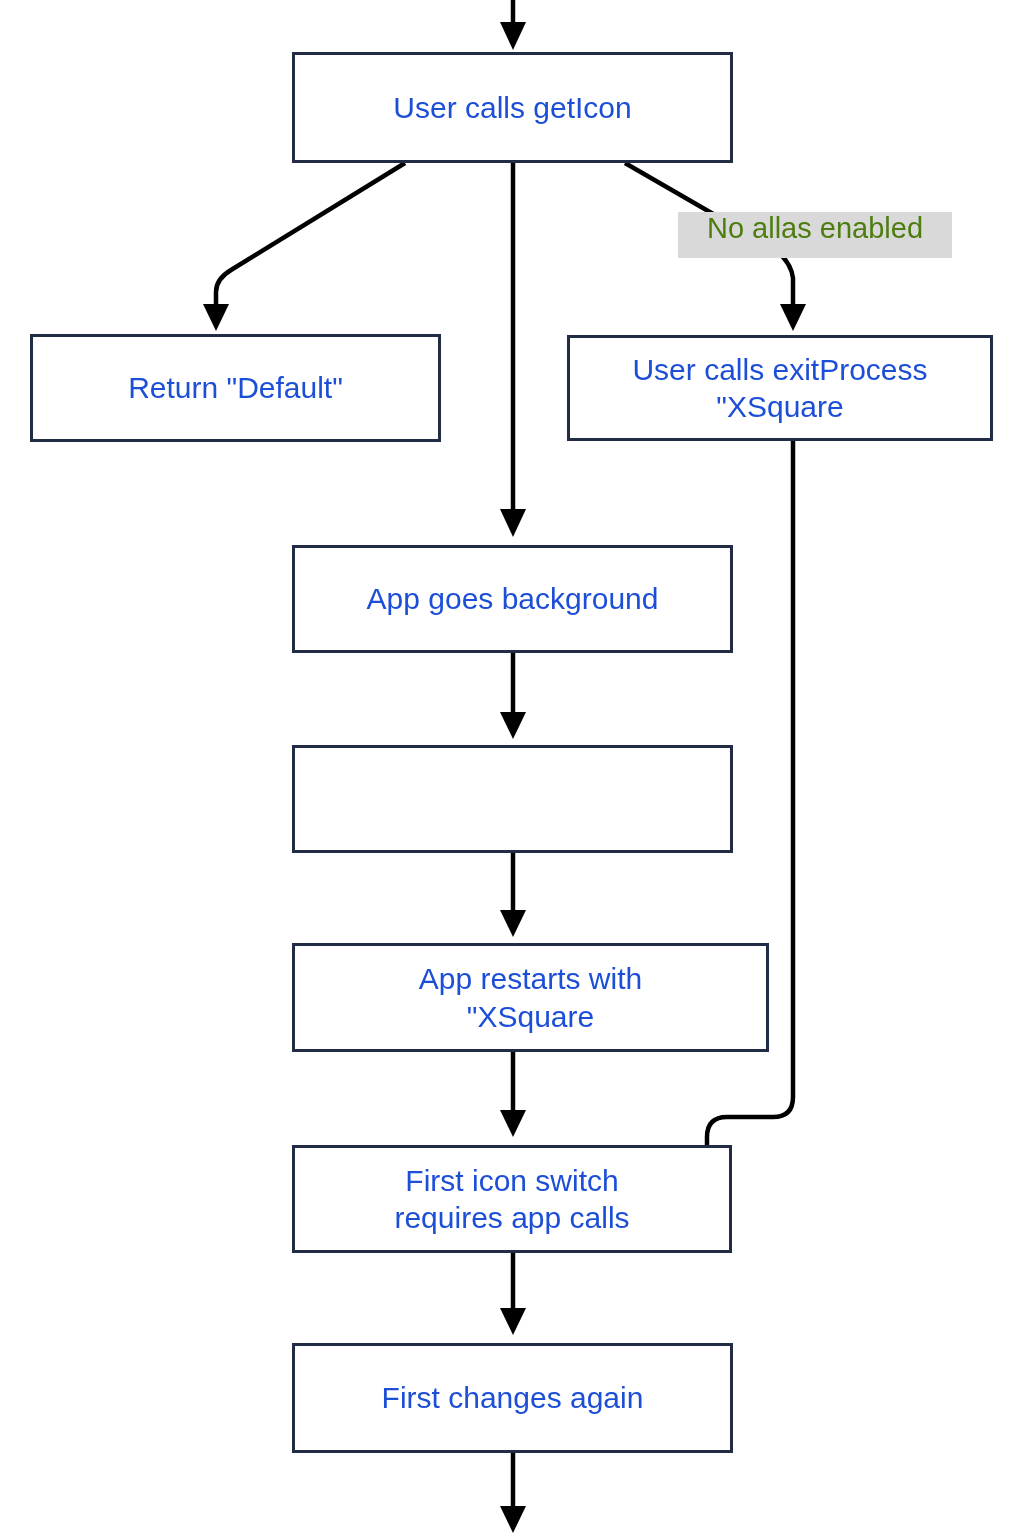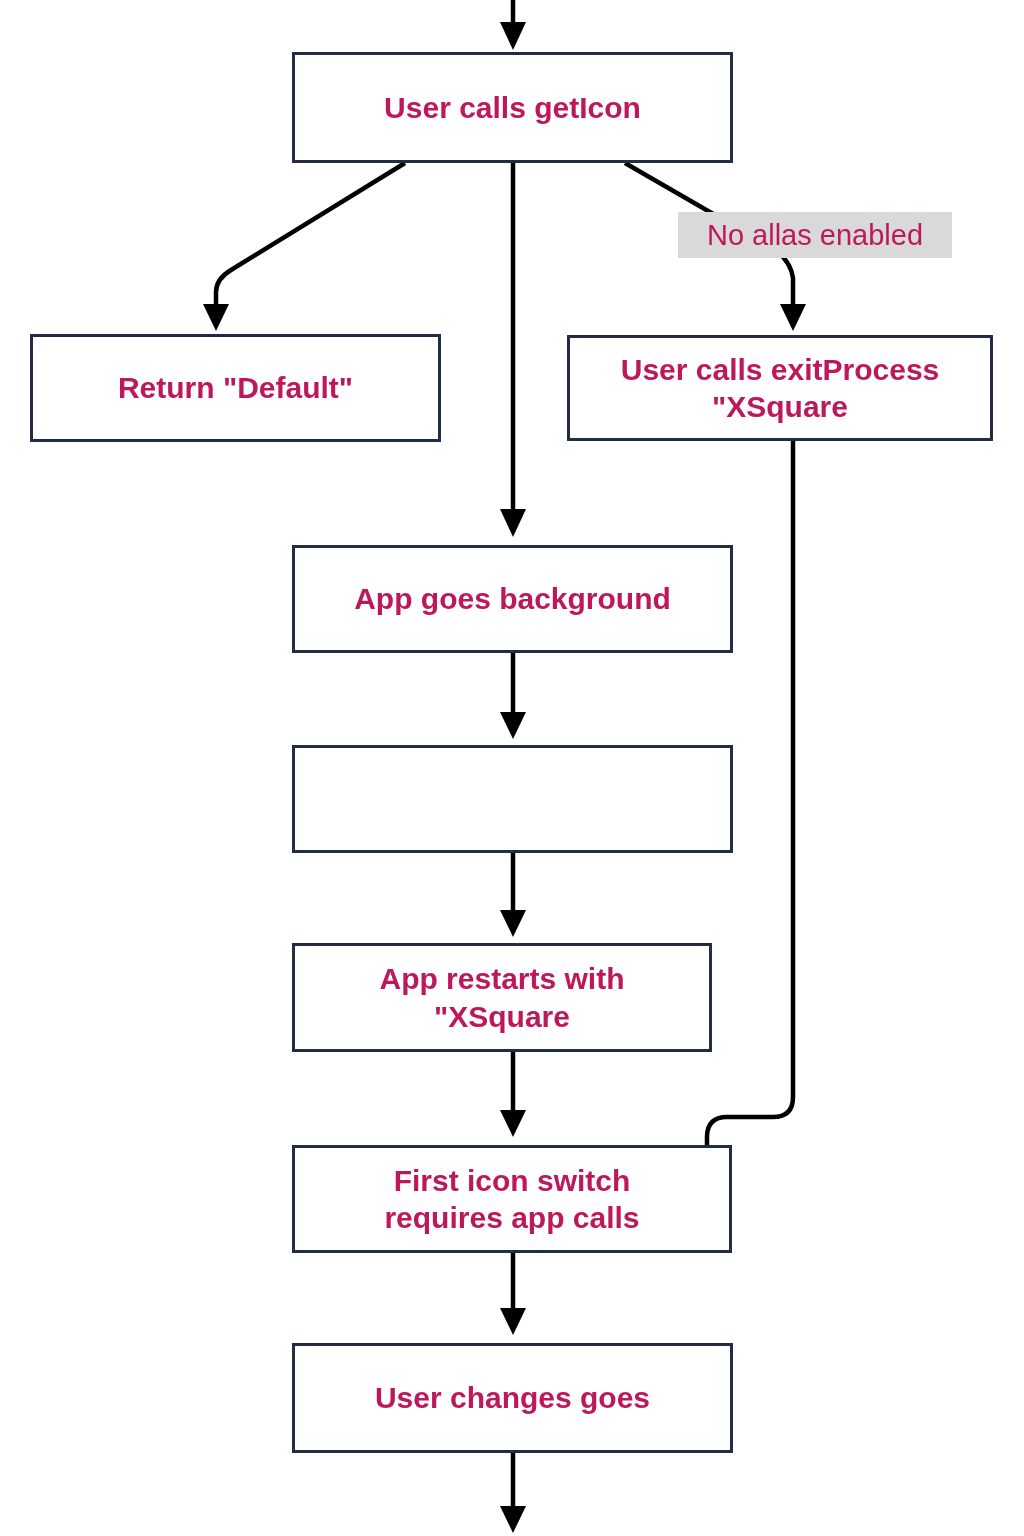--- a/index.html
+++ b/index.html
@@ -26,44 +26,42 @@
     box-sizing: border-box;
     background: #ffffff;
     border: 3px solid #222d45;
     display: flex;
     flex-direction: column;
     align-items: center;
     justify-content: center;
     text-align: center;
     font-size: 30px;
     line-height: 1.25;
-    color: #be185d;
+    color: #1d4ed8;
     z-index: 1;
-    font-weight: bold;
   }
   .node span { display: block; white-space: nowrap; }
   #node-get-icon       { left: 292px; top: 52px;   width: 441px; height: 111px; }
   #node-return-default { left: 30px;  top: 334px;  width: 411px; height: 108px; }
   #node-change-icon    { left: 567px; top: 335px;  width: 426px; height: 106px; }
   #node-app-background { left: 292px; top: 545px;  width: 441px; height: 108px; }
   #node-disable-main   { left: 292px; top: 745px;  width: 441px; height: 108px; }
-  #node-app-restarts   { left: 292px; top: 943px;  width: 420px; height: 109px; }
+  #node-app-restarts   { left: 292px; top: 943px;  width: 477px; height: 109px; }
   #node-first-switch   { left: 292px; top: 1145px; width: 440px; height: 108px; }
   #node-user-changes   { left: 292px; top: 1343px; width: 441px; height: 110px; }
   .edge-label {
     position: absolute;
     left: 678px;
     top: 212px;
     width: 274px;
     height: 46px;
     background: #d9d9d9;
-    color: #be185d;
+    color: #4d7c0f;
     font-size: 29px;
     display: flex;
-    align-items: center;
     justify-content: center;
     white-space: nowrap;
     z-index: 2;
   }
 </style>
 </head>
 <body>
 
 <div id="stage">
 
@@ -117,20 +115,20 @@
     <span>App restarts with</span>
     <span>"XSquare</span>
   </div>
 
   <div class="node" id="node-first-switch">
     <span>First icon switch</span>
     <span>requires app calls</span>
   </div>
 
   <div class="node" id="node-user-changes">
-    <span>User changes goes</span>
+    <span>First changes again</span>
   </div>
 
   <div class="edge-label">
     <span>No allas enabled</span>
   </div>
 
 </div>
 
 </body></html>

